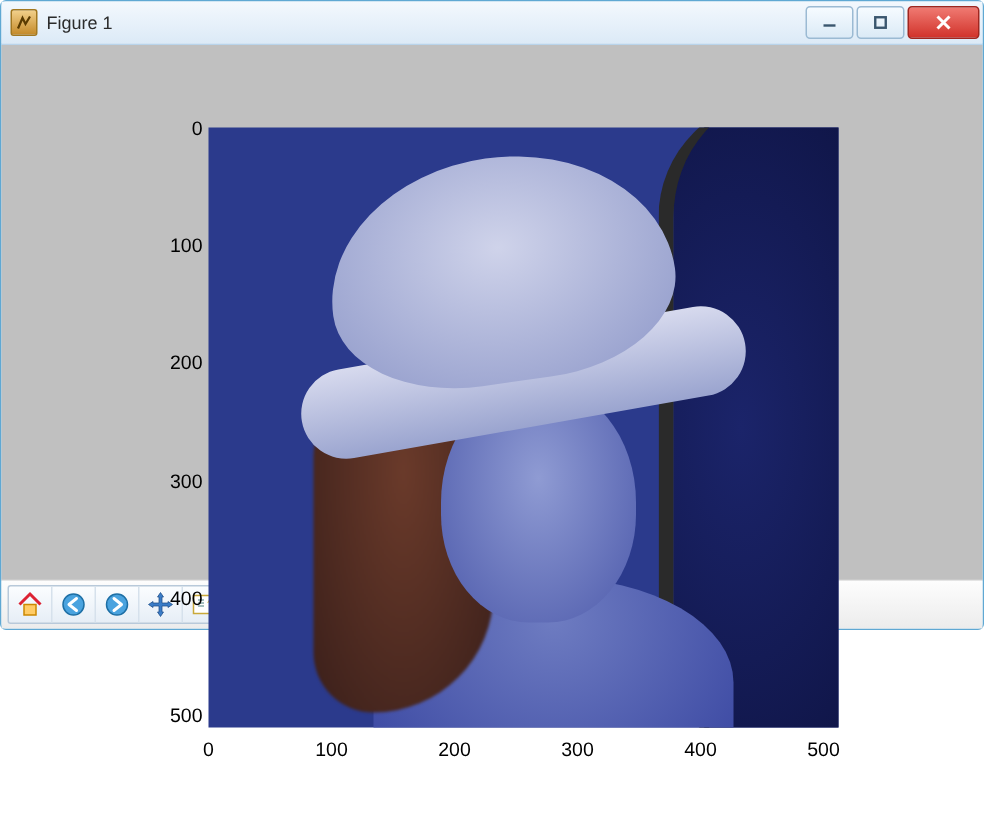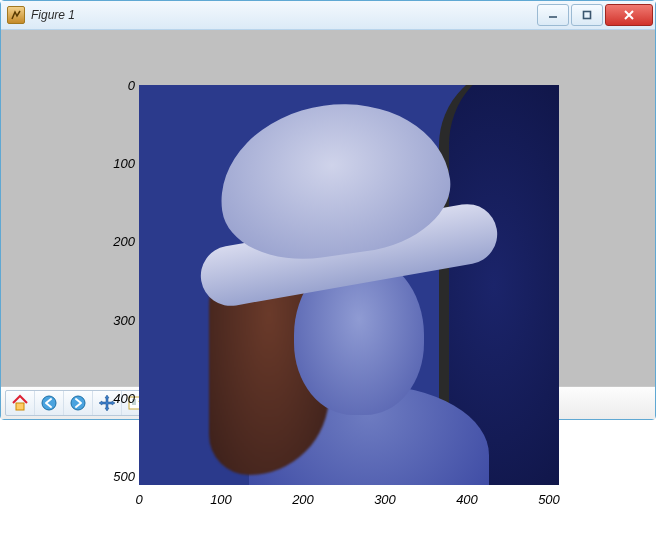--- a/index.html
+++ b/index.html
@@ -14,21 +14,20 @@
   }
   .window {
     width: 656px;
     height: 420px;
     box-sizing: border-box;
     border: 1px solid #5fa8d3;
     border-radius: 4px;
     display: flex;
     flex-direction: column;
     background: #fff;
-    font-style: italic;
   }
   .titlebar {
     height: 28px;
     background: linear-gradient(#f3f8fd, #dceaf7);
     border-bottom: 1px solid #b9d4eb;
     display: flex;
     align-items: center;
     padding: 0 2px 0 6px;
   }
   .titlebar .app-icon {

